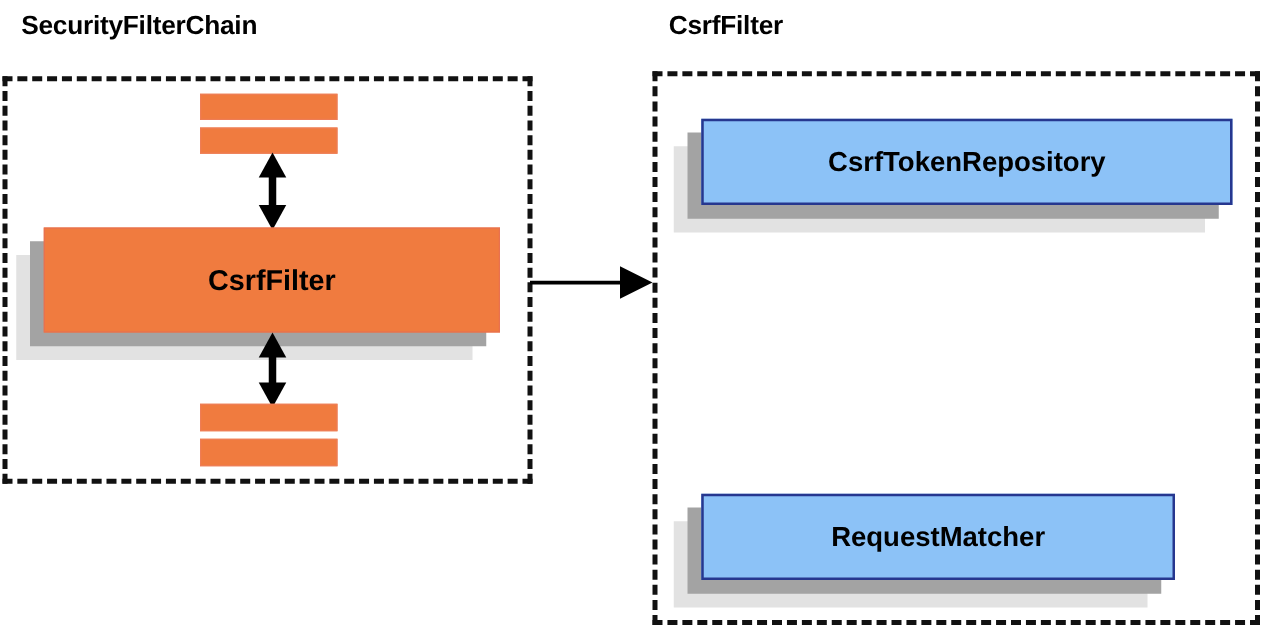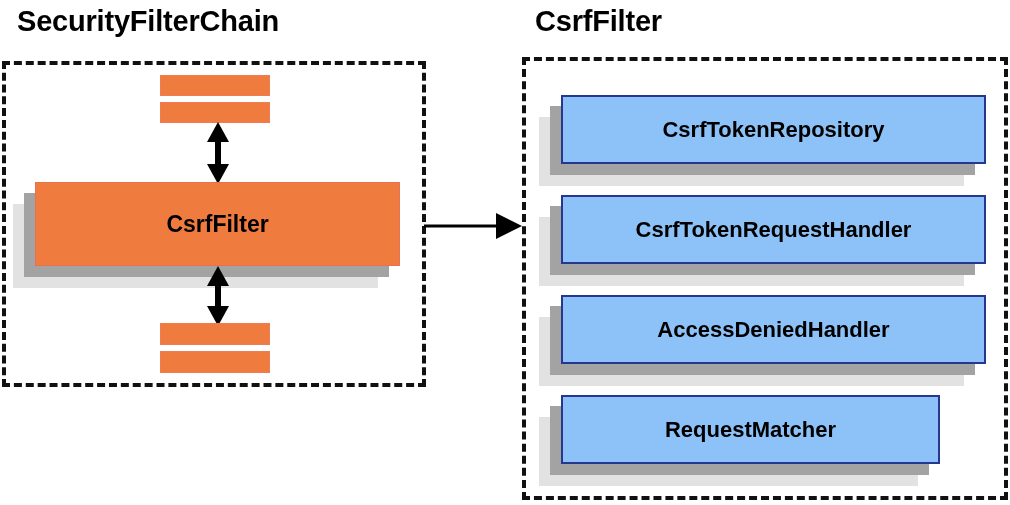--- a/index.html
+++ b/index.html
@@ -16,21 +16,21 @@
     height: 505px;
     background: #ffffff;
     overflow: hidden;
   }
 
   
   .panel-title {
     position: absolute;
     font-family: "Liberation Sans", sans-serif;
     font-weight: bold;
-    font-size: 29px;
+    font-size: 21px;
     line-height: 34px;
     color: #000000;
     white-space: nowrap;
     letter-spacing: -0.2px;
   }
   #title-left  { left: 17px;  top: 4px; }
   #title-right { left: 535px; top: 4px; }
 
   
   .dashed-panel {
@@ -156,35 +156,21 @@
   <div id="panel-right" class="dashed-panel"></div>
 
   <div class="layer-box box-blue" style="left:561px; top:95px; width:425px; height:69px;">
     <div class="shadow-light"></div>
     <div class="shadow-dark"></div>
     <div class="face">
       <span class="face-label">CsrfTokenRepository</span>
     </div>
   </div>
 
-  <div class="layer-box box-blue" style="left:561px; top:195px; width:425px; height:69px;">
-    <div class="shadow-light"></div>
-    <div class="shadow-dark"></div>
-    <div class="face">
-      <span class="face-label">CsrfTokenRequestHandler</span>
-    </div>
-  </div>
 
-  <div class="layer-box box-blue" style="left:561px; top:295px; width:425px; height:69px;">
-    <div class="shadow-light"></div>
-    <div class="shadow-dark"></div>
-    <div class="face">
-      <span class="face-label">AccessDeniedHandler</span>
-    </div>
-  </div>
 
   <div class="layer-box box-blue" style="left:561px; top:395px; width:379px; height:69px;">
     <div class="shadow-light"></div>
     <div class="shadow-dark"></div>
     <div class="face">
       <span class="face-label">RequestMatcher</span>
     </div>
   </div>
 
 </div>

